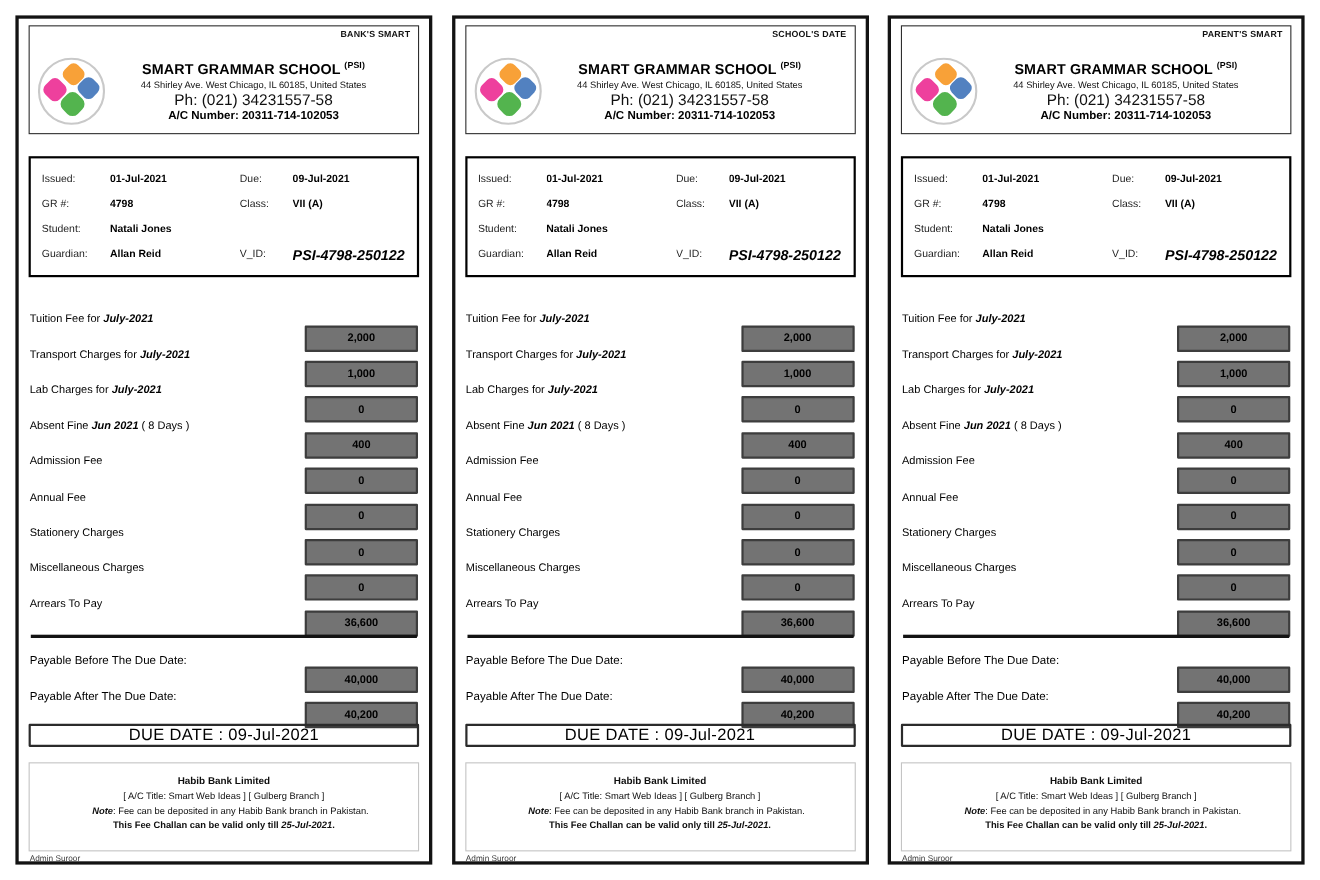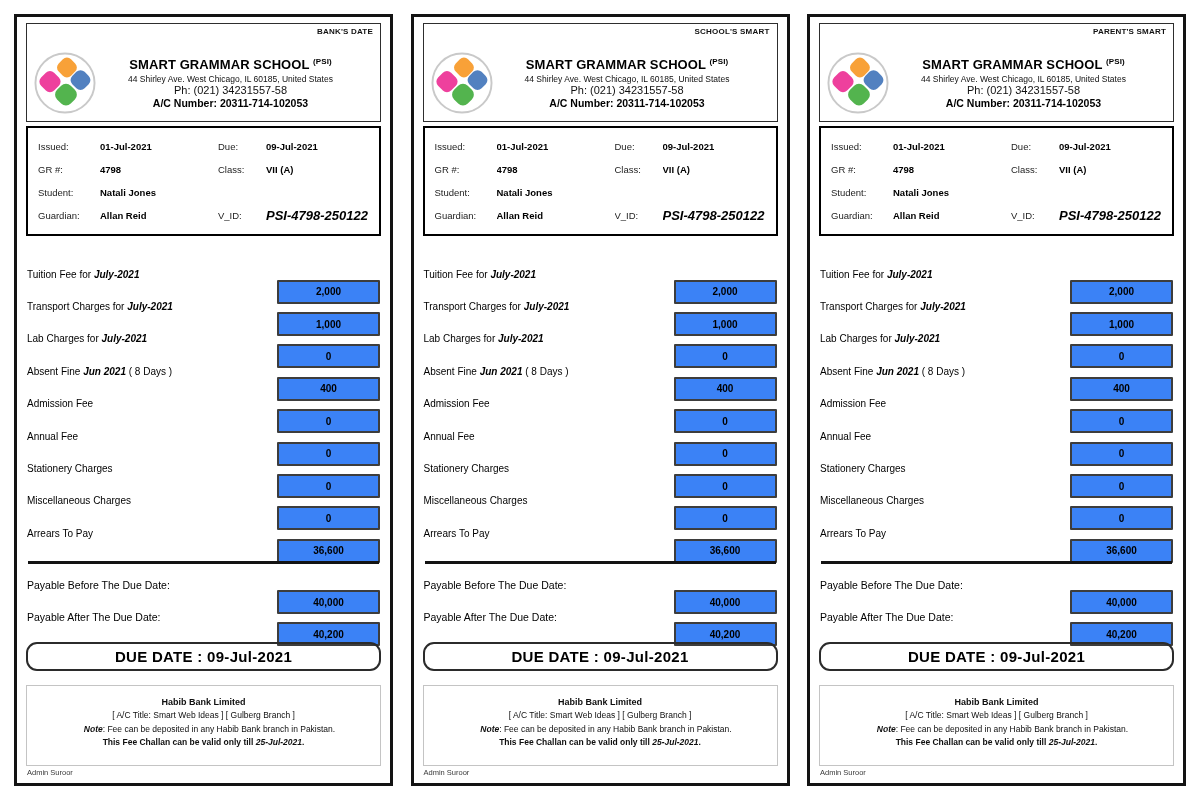--- a/index.html
+++ b/index.html
@@ -12,68 +12,68 @@
 
   
   .hdr-box { border: 1px solid #2e2e2e; padding: 3px 7px 7px; }
   .copy-label { text-align: right; font-size: 8px; font-weight: 700; color: #111; letter-spacing: .2px; }
   .hdr-row { display: flex; align-items: center; margin-top: 16px; }
   .logo { width: 62px; height: 62px; flex: 0 0 auto; }
   .hdr-text { flex: 1; text-align: center; padding-right: 8px; }
   .school-name { font-size: 13px; font-weight: 700; letter-spacing: .1px; }
   .school-name sup { font-size: 8px; font-weight: 700; }
   .addr { font-size: 8.5px; color: #101010; margin-top: 2px; }
-  .phone { font-size: 11px; color: #101010; }
+  .phone { font-size: 14px; color: #101010; }
   .acct { font-size: 10.5px; font-weight: 700; margin-top: 1px; }
 
   
-  .info-box { border: 2px solid #000; margin-top: 4px; padding: 7px 10px; }
+  .info-box { border: 2px solid #000; margin-top: 20px; padding: 7px 10px; }
   .info-grid { display: grid; grid-template-columns: 62px 118px 48px 1fr; }
   .info-grid > span { height: 23px; line-height: 23px; font-size: 9.5px;
     white-space: nowrap; overflow: hidden; }
   .ilabel { color: #1c1c1c; }
   .ival { font-weight: 700; }
   .ival.small { font-size: 13px; font-style: italic; }
 
   
   .fees { margin-top: 22px; }
   .fee-row, .pay-row { display: flex; align-items: center; justify-content: space-between;
     height: 32.4px; padding: 0 1px; }
   .fee-label { font-size: 10px; }
   .fee-label .em { font-weight: 700; font-style: italic; }
   .amt-box { width: 103px; height: 24px; border: 2px solid #3d3d3d; border-radius: 1px;
     display: flex; align-items: center; justify-content: center;
-    font-size: 10px; font-weight: 700; background: #3b82f6; margin-top: 35px; }
+    font-size: 10px; font-weight: 700; background: #737373; margin-top: 35px; }
 
   hr.thick { border: none; border-top: 3px solid #131313; margin: 11px 2px 5px; }
 
   .pay-row { height: 32px; }
   .pay-label { font-size: 10.5px; }
 
-  .due-box { border: 2px solid #2b2b2b; border-radius: 11px; height: 43px; margin-top: 9px;
+  .due-box { border: 2px solid #2b2b2b; border-radius: 1px; height: 43px; margin-top: 9px;
     display: flex; align-items: center; justify-content: center;
-    font-size: 15px; font-weight: 700; letter-spacing: .3px; }
+    font-size: 15px; font-weight: 400; letter-spacing: .3px; }
 
   .bank-box { border: 1px solid #c4c4c4; margin-top: 14px; padding: 9px 6px 15px;
     text-align: center; font-size: 8.5px; line-height: 1.6; color: #0e0e0e; }
   .bank-name { font-weight: 700; font-size: 9px; }
   .note-label { font-weight: 700; font-style: italic; padding-left: 12px; }
   .valid-line { font-weight: 700; }
   .valid-line .vdate { font-style: italic; }
 
   .admin { margin-top: auto; font-size: 7.5px; color: #3a3a3a; padding: 2px 1px 0; }
 </style>
 </head>
 <body>
 
 <main class="sheet">
   <article class="challan">
 
     <header class="hdr-box">
-      <div class="copy-label">BANK'S DATE</div>
+      <div class="copy-label">BANK'S SMART</div>
       <div class="hdr-row">
         <div class="logo">
           <svg viewBox="0 0 64 64" width="62" height="62">
             <circle cx="32" cy="32" r="30.5" fill="#ffffff" stroke-width="2" stroke="#c9c9c9"></circle>
             <g fill-opacity="0.88">
               <rect x="25" y="7" width="18" height="18" rx="6" transform="rotate(45 34 16)" fill="#F7941D"></rect>
               <rect x="7" y="21" width="19" height="19" rx="6" transform="rotate(45 16.5 30.5)" fill="#EC268F"></rect>
               <rect x="39" y="20" width="18" height="18" rx="6" transform="rotate(45 48 29)" fill="#3A6FB7"></rect>
               <rect x="23" y="34" width="20" height="20" rx="7" transform="rotate(45 33 44)" fill="#3BAA35"></rect>
             </g>
@@ -205,21 +205,21 @@
         <span>This Fee Challan can be valid only till </span><span class="vdate">25-Jul-2021</span><span>.</span>
       </div>
     </footer>
 
     <div class="admin">Admin Suroor</div>
   </article>
 
   <article class="challan">
 
     <header class="hdr-box">
-      <div class="copy-label">SCHOOL'S SMART</div>
+      <div class="copy-label">SCHOOL'S DATE</div>
       <div class="hdr-row">
         <div class="logo">
           <svg viewBox="0 0 64 64" width="62" height="62">
             <circle cx="32" cy="32" r="30.5" fill="#ffffff" stroke-width="2" stroke="#c9c9c9"></circle>
             <g fill-opacity="0.88">
               <rect x="25" y="7" width="18" height="18" rx="6" transform="rotate(45 34 16)" fill="#F7941D"></rect>
               <rect x="7" y="21" width="19" height="19" rx="6" transform="rotate(45 16.5 30.5)" fill="#EC268F"></rect>
               <rect x="39" y="20" width="18" height="18" rx="6" transform="rotate(45 48 29)" fill="#3A6FB7"></rect>
               <rect x="23" y="34" width="20" height="20" rx="7" transform="rotate(45 33 44)" fill="#3BAA35"></rect>
             </g>

